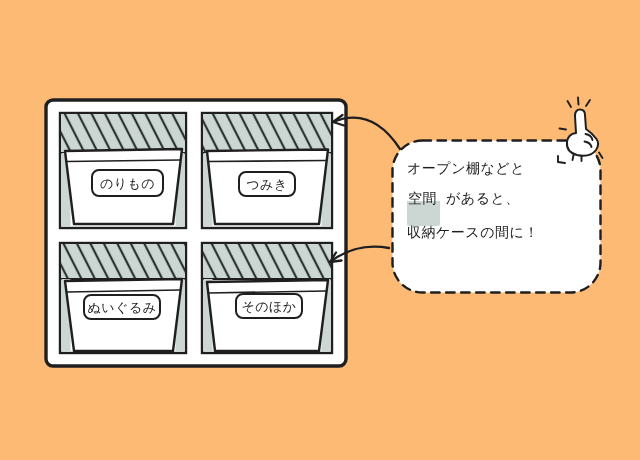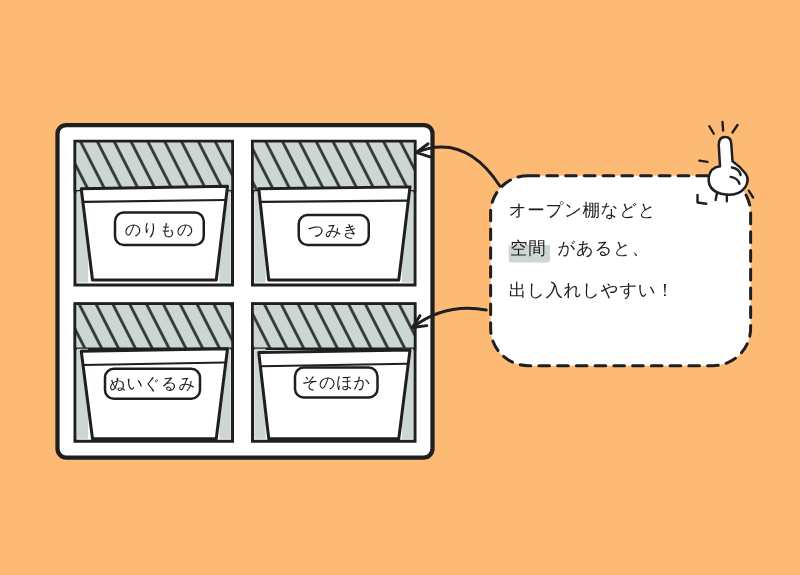--- a/index.html
+++ b/index.html
@@ -17,21 +17,21 @@
   .arrow{fill:none;stroke:#1f1f1f;stroke-width:2.3;stroke-linecap:round;stroke-linejoin:round;}
   .hand{fill:#ffffff;stroke:#1f1f1f;stroke-width:2;stroke-linecap:round;stroke-linejoin:round;}
   .handline{fill:none;stroke:#1f1f1f;stroke-width:1.9;stroke-linecap:round;stroke-linejoin:round;}
   .bubble-border{fill:#ffffff;stroke:#1f1f1f;stroke-width:2.4;stroke-dasharray:8.5 6.5;stroke-linecap:round;}
   .bubble-text{position:absolute;left:392px;top:140px;width:208px;height:152px;
                padding:13px 0 0 15px;box-sizing:border-box;font-size:14px;line-height:30px;
                font-weight:400;color:#1d1d1d;letter-spacing:0.5px;}
   .bline{white-space:nowrap;}
   .bline.emph{margin-top:4px;}
   .hl{background:linear-gradient(to bottom, rgba(0,0,0,0) 30%, #ccd7d3 30%);
-      padding:0 3px 4px 1px;border-radius:2px;}
+      padding:0 3px 20px 1px;border-radius:2px;}
   .rest{margin-left:6px;margin-top:20px;}
 </style>
 </head>
 <body>
 
 <div class="canvas">
 
   <svg width="640" height="460" viewBox="0 0 640 460">
     <defs>
       <pattern id="hatch" width="12" height="12" patternUnits="userSpaceOnUse" patternTransform="rotate(-27)">
@@ -99,16 +99,16 @@
       <path class="hand" d="M 576 133 Q 568 134 567 142 Q 566 152 577 155 Q 590 158 596 150 Q 600 144 596.5 139 Q 592 133 586 129 L 585 115 Q 585 109.5 580 109.5 Q 575 109.5 575 116 L 576 133 Z"></path>
       <path class="handline" d="M 585.5 134 Q 591.5 135 592.5 140 M 584.5 141.5 Q 590.5 142.5 591.5 147"></path>
       <path class="handline" d="M 571 107 L 567.5 101 M 578.5 104.5 L 578 97.5 M 586 106 L 590 100"></path>
       <path class="handline" d="M 559.5 128.5 L 566 129.5 M 558 156 L 558 162 L 565 163 M 599 152.5 L 602.5 158 M 573.5 155 L 572.5 160 M 581.5 156 L 581.5 161"></path>
     </g>
   </svg>
 
   <div class="bubble-text">
     <div class="bline">オープン棚などと</div>
     <div class="bline"><span class="hl">空間</span><span class="rest">があると、</span></div>
-    <div class="bline emph">出し入れしやすい！</div>
+    <div class="bline emph">収納ケースの間に！</div>
   </div>
 
 </div>
 
 </body></html>

